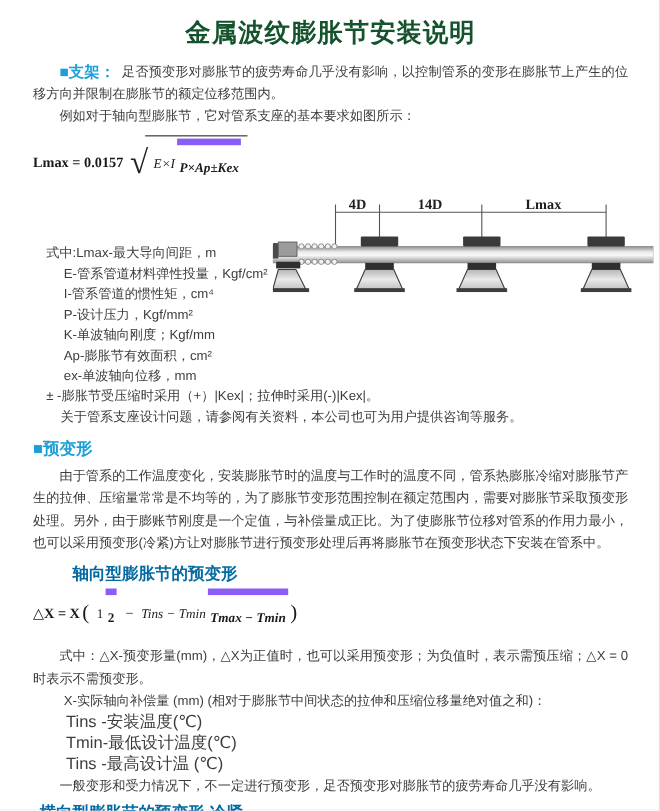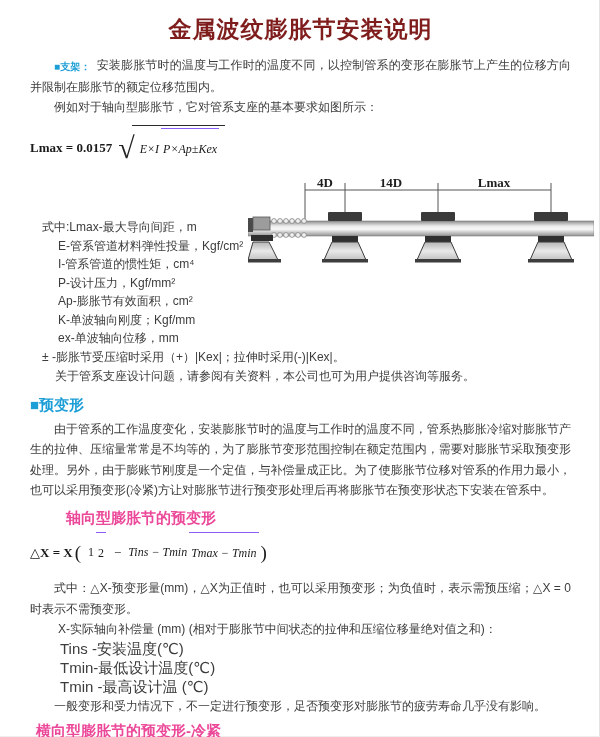--- a/index.html
+++ b/index.html
@@ -7,45 +7,45 @@
     width:600px;height:737px;overflow:hidden;position:relative;
     font-family:"Liberation Sans","DejaVu Sans",sans-serif;
     color:#3c3c3c;
   }
   .page{
     box-sizing:border-box;width:600px;height:737px;
     padding:12px 28px 0 30px;
     border-right:1px solid #e3e3e3;border-bottom:1px solid #eee;
   }
   .title{
-    text-align:center;font-size:23px;font-weight:700;color:#7f1d1d;
+    text-align:center;font-size:23px;font-weight:700;color:#14532d;
     letter-spacing:1px;margin:2px 0 10px 0;
   }
   .para{font-size:12px;line-height:20px;margin:0;text-align:justify;}
   .indent{text-indent:2em;}
-  .sec-label{color:#1c9ed6;font-size:10px;font-weight:700;margin-right:6px;vertical-align:-1px;}
+  .sec-label{color:#1c9ed6;font-size:14px;font-weight:700;margin-right:6px;vertical-align:-1px;}
   .sec-heading{color:#1c9ed6;font-size:15px;font-weight:700;margin:10px 0 4px 0;}
-  .sub-heading{color:#ec4899;font-size:15px;font-weight:700;}
+  .sub-heading{color:#0369a1;font-size:15px;font-weight:700;}
   .sub-axial{margin:8px 0 2px 36px;}
   .sub-lateral{margin:6px 0 0 6px;}
 
   
   .formula{
     display:flex;justify-content:flex-start;align-items:center;
     font-family:"Liberation Serif","DejaVu Serif",serif;color:#1a1a1a;
     font-size:13px;
   }
   .f1{margin:8px 0 6px 0;}
   .f2{margin:4px 0 4px 0;}
   .f3{margin:4px 0 4px 0;}
   .f-bold{font-weight:700;}
   .radical{font-size:30px;font-weight:400;line-height:30px;margin:0 -3px 0 6px;color:#222;}
   .vinc{border-top:1.5px solid #2a2a2a;padding:2px 6px 0 6px;}
   .frac{display:inline-flex;align-items:center;line-height:1.25;font-size:12px;}
-  .frac .den{border-top:1px solid #8b5cf6;padding:13px 2px;}
+  .frac .den{border-top:6px solid #8b5cf6;padding:13px 2px;font-weight:bold;}
   .frac .num{padding:0 2px;}
   .ital{font-style:italic;}
   .paren{font-size:19px;font-weight:400;margin:0 2px;}
   .op{margin:0 5px;}
   .f-gap{margin:0 3px;}
 
   
   .def-row{display:flex;margin-right:-24px;}
   .defs{flex:0 0 218px;font-size:12px;line-height:18.5px;}
   .defs div{padding-left:28px;white-space:nowrap;}
@@ -57,43 +57,43 @@
   .temp-list{font-size:15px;line-height:19px;margin-left:2em;}
   .x-line{font-size:12px;line-height:19px;margin-left:28px;}
 </style>
 </head>
 <body>
 
 <div class="page">
 
   <h1 class="title">金属波纹膨胀节安装说明</h1>
 
-  <p class="para indent"><span class="sec-label">■支架：</span><span>安装膨胀节时的温度与工作时的温度不同，以控制管系的变形在膨胀节上产生的位移方向并限制在膨胀节的额定位移范围内。</span></p>
+  <p class="para indent"><span class="sec-label">■支架：</span><span>足否预变形对膨胀节的疲劳寿命几乎没有影响，以控制管系的变形在膨胀节上产生的位移方向并限制在膨胀节的额定位移范围内。</span></p>
 
   <p class="para indent">例如对于轴向型膨胀节，它对管系支座的基本要求如图所示：</p>
 
   <div class="formula f1">
     <span class="f-bold">Lmax = 0.0157</span>
     <span class="radical">√</span>
     <span class="vinc">
       <span class="frac ital">
         <span class="num">E×I</span>
         <span class="den">P×Ap±Kex</span>
       </span>
     </span>
   </div>
 
   <div class="def-row">
     <div class="defs">
       <div>式中:Lmax-最大导向间距，m</div>
       <div>E-管系管道材料弹性投量，Kgf/cm²</div>
       <div>I-管系管道的惯性矩，cm⁴</div>
       <div>P-设计压力，Kgf/mm²</div>
+      <div>K-单波轴向刚度；Kgf/mm</div>
       <div>Ap-膨胀节有效面积，cm²</div>
-      <div>K-单波轴向刚度；Kgf/mm</div>
       <div>ex-单波轴向位移，mm</div>
     </div>
 
     <div class="diagram">
       <svg width="346" height="102" viewBox="0 0 346 102">
         <defs>
           <linearGradient id="pipeGrad" x1="0" y1="0" x2="0" y2="1">
             <stop offset="0" stop-color="#8f8f8f"></stop>
             <stop offset="0.35" stop-color="#ededed"></stop>
             <stop offset="0.55" stop-color="#f7f7f7"></stop>
@@ -187,21 +187,21 @@
       <span class="den">Tmax − Tmin</span>
     </span>
     <span class="paren">)</span>
   </div>
 
   <p class="para indent" style="line-height:21px">式中：△X-预变形量(mm)，△X为正值时，也可以采用预变形；为负值时，表示需预压缩；△X = 0时表示不需预变形。</p>
   <div class="x-line">X-实际轴向补偿量 (mm) (相对于膨胀节中间状态的拉伸和压缩位移量绝对值之和)：</div>
   <div class="temp-list">
     <div>Tins -安装温度(℃)</div>
     <div>Tmin-最低设计温度(℃)</div>
-    <div>Tmin -最高设计温 (℃)</div>
+    <div>Tins -最高设计温 (℃)</div>
   </div>
   <p class="para indent">一般变形和受力情况下，不一定进行预变形，足否预变形对膨胀节的疲劳寿命几乎没有影响。</p>
 
   <div class="sub-heading sub-lateral">横向型膨胀节的预变形-冷紧</div>
 
   <div class="formula f3">
     <span class="f-bold">△Y =</span>
     <span class="frac f-gap">
       <span class="num">1</span>
       <span class="den">2</span>

